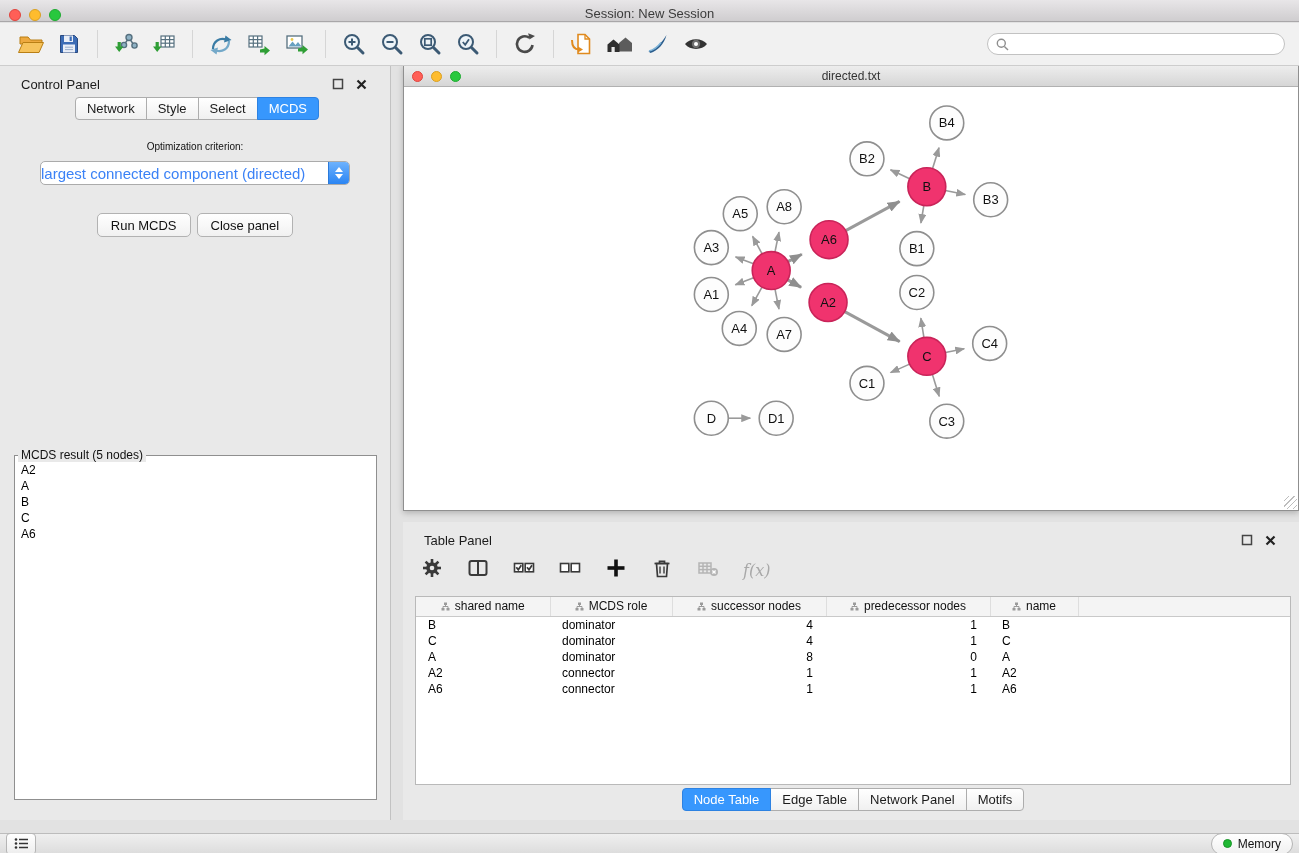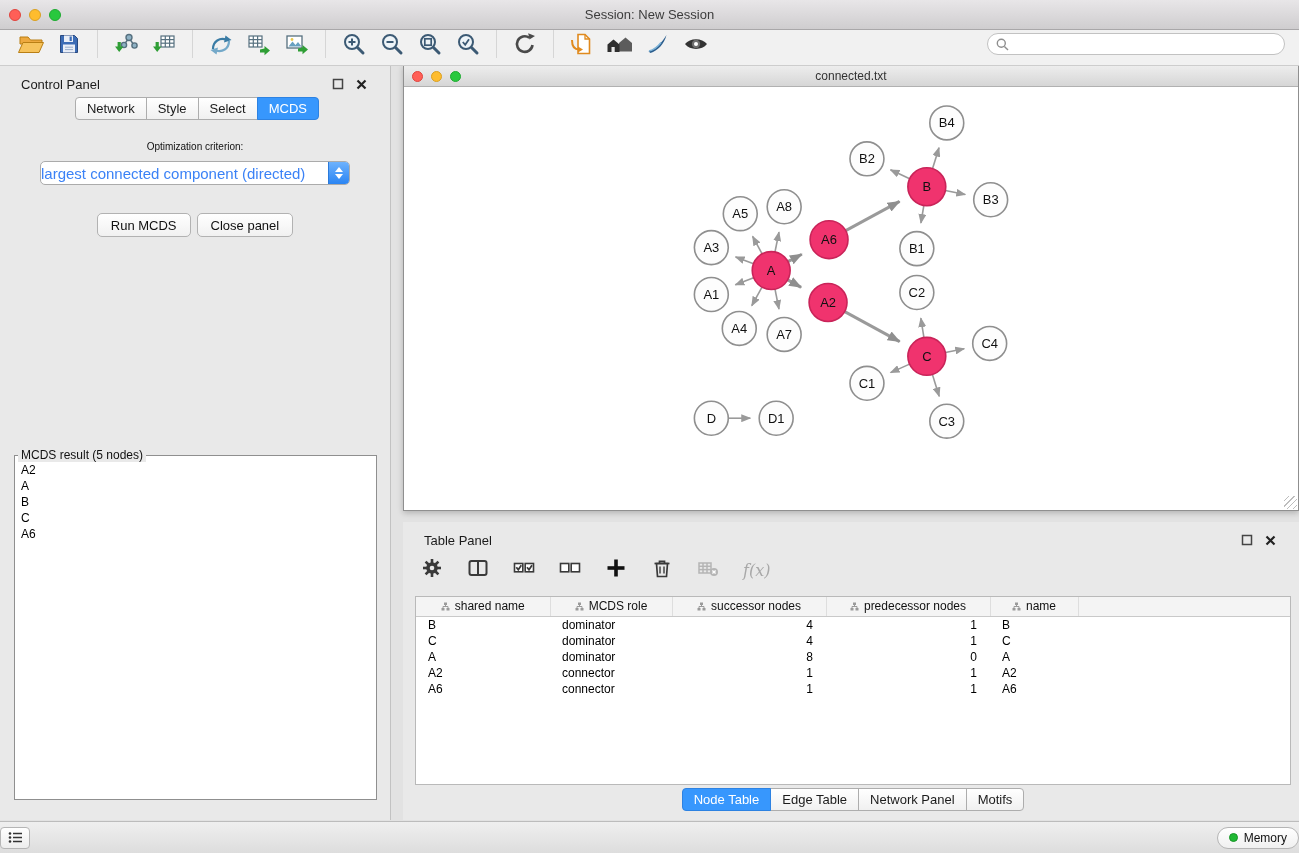--- a/index.html
+++ b/index.html
@@ -1,21 +1,21 @@
 <!DOCTYPE html>
 <html><head>
 <meta charset="utf-8">
 <style>
   *{margin:0;padding:0;box-sizing:border-box}
   html,body{width:1299px;height:853px}
   body{font-family:"Liberation Sans",sans-serif;background:#e2e2e2;overflow:hidden}
   .screen{position:relative;width:1299px;height:853px;background:#e2e2e2;overflow:hidden}
 
   
-  .titlebar{position:absolute;top:0;left:0;right:0;height:30px;background:linear-gradient(#e8e6e8,#cfcdcf);border-bottom:1px solid #a9a7a9;display:flex;align-items:center;z-index:5}
+  .titlebar{position:absolute;top:0;left:0;right:0;height:22px;background:linear-gradient(#e8e6e8,#cfcdcf);border-bottom:1px solid #a9a7a9;display:flex;align-items:flex-end;z-index:5}
   .lights{display:flex;gap:8px;margin-left:9px;z-index:2}
   .light{width:12px;height:12px;border-radius:50%}
   .light.red{background:#ff5f57;border:1px solid #e0443e}
   .light.yellow{background:#febc2e;border:1px solid #d9a022}
   .light.green{background:#28c83e;border:1px solid #1eaa31}
   .win-title{position:absolute;left:0;right:0;text-align:center;font-size:13px;color:#3c3c3c}
 
   
   .toolbar{position:absolute;top:23px;left:0;right:0;height:43px;background:#f1f1f1;border-bottom:1px solid #cdcdcd;display:flex;align-items:center;padding:0 12px;z-index:4}
   .tbtn{width:36px;height:36px;display:flex;align-items:center;justify-content:center;margin:0 1px;border-radius:4px}
@@ -70,21 +70,21 @@
   table{width:100%;border-collapse:collapse;table-layout:fixed;font-size:12px}
   thead th{height:19px;background:#f4f4f4;border-bottom:1px solid #c9c9c9;border-right:1px solid #dedede;font-weight:400;color:#111;text-align:center;white-space:nowrap;overflow:hidden}
   thead th.filler{border-right:none}
   .colicon{display:inline-block;margin-right:5px;vertical-align:-1px}
   tbody td{height:16px;line-height:16px;color:#000;white-space:nowrap;overflow:hidden}
   td.al-left{text-align:left;padding-left:12px}
   td.al-right{text-align:right;padding-right:13px}
   .tp-tabs{position:absolute;bottom:9px;left:0;right:0}
 
   
-  .statusbar{position:absolute;left:0;right:0;bottom:0;height:32px;background:linear-gradient(#efefef,#dddddd);border-top:1px solid #bcbcbc;display:flex;align-items:center;padding:0 0}
+  .statusbar{position:absolute;left:0;right:0;bottom:0;height:20px;background:linear-gradient(#efefef,#dddddd);border-top:1px solid #bcbcbc;display:flex;align-items:center;padding:0 6px}
   .sb-left-btn{width:30px;height:22px;background:linear-gradient(#ffffff,#ededed);border:1px solid #b5b5b5;border-radius:4px;display:flex;align-items:center;justify-content:center}
   .memory-btn{margin-left:auto;height:22px;padding:0 11px;background:linear-gradient(#ffffff,#f0f0f0);border:1px solid #b5b5b5;border-radius:11px;display:flex;align-items:center;gap:6px;font-size:12px;color:#111}
   .mem-dot{width:9px;height:9px;border-radius:50%;background:#1fb833;border:1px solid #179427}
 </style>
 </head>
 <body>
 
 <div class="screen">
 
   <div class="titlebar">
@@ -287,21 +287,21 @@
     </div>
   </div>
 
   <div class="network-window">
     <div class="nw-titlebar">
       <div class="lights">
         <div class="light red"></div>
         <div class="light yellow"></div>
         <div class="light green"></div>
       </div>
-      <div class="nw-title">connected.txt</div>
+      <div class="nw-title">directed.txt</div>
     </div>
     <div class="nw-content">
       <svg class="graph" viewBox="0 0 894 424">
         <defs>
           <marker id="arrow" markerUnits="userSpaceOnUse" markerWidth="10" markerHeight="8" refX="9" refY="4" orient="auto">
             <path d="M0,0 L10,4 L0,8 z" fill="#9a9a9a"></path>
           </marker>
           <marker id="arrow-big" markerUnits="userSpaceOnUse" markerWidth="13" markerHeight="10" refX="12" refY="5" orient="auto">
             <path d="M0,0 L13,5 L0,10 z" fill="#8f8f8f"></path>
           </marker>

